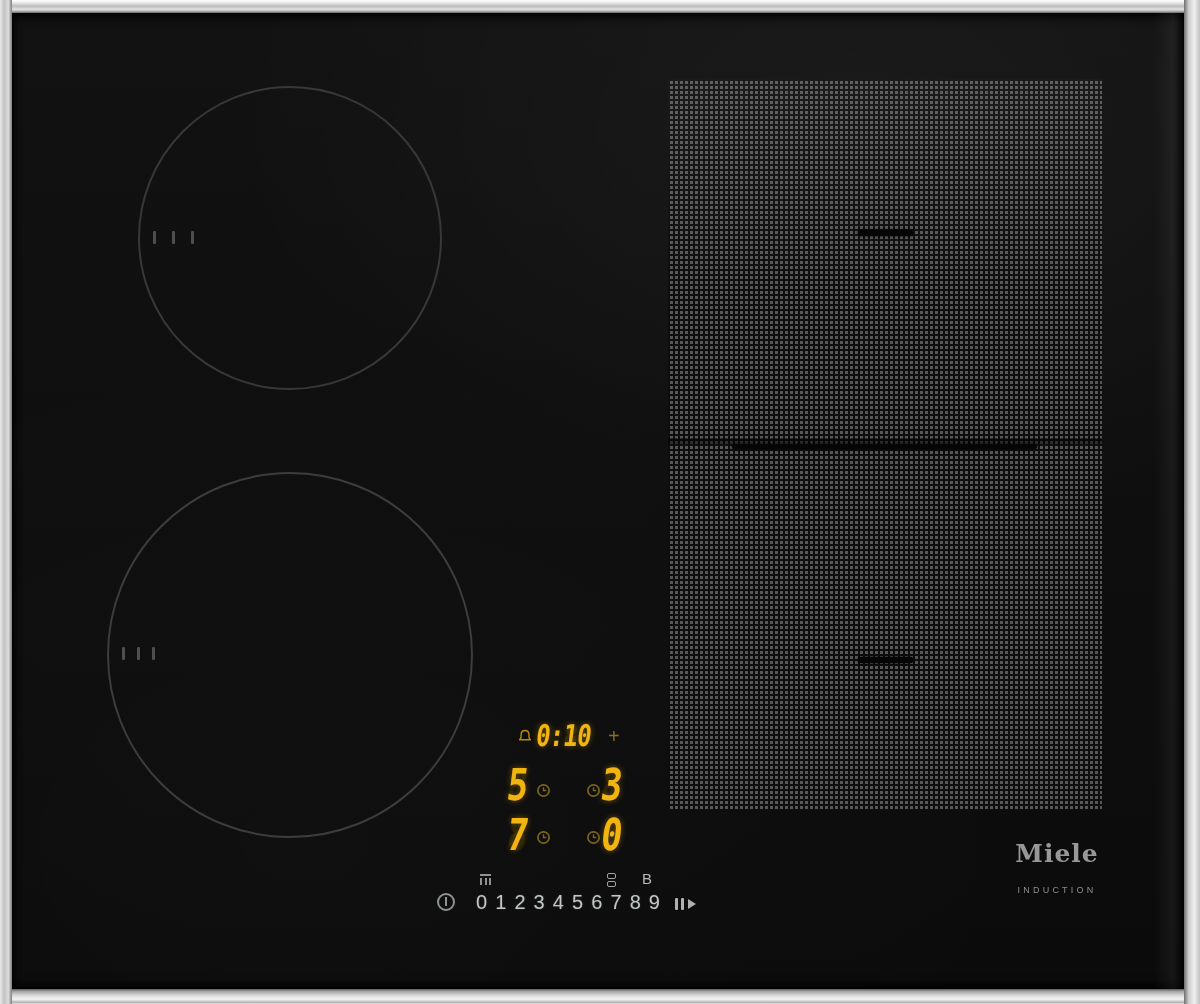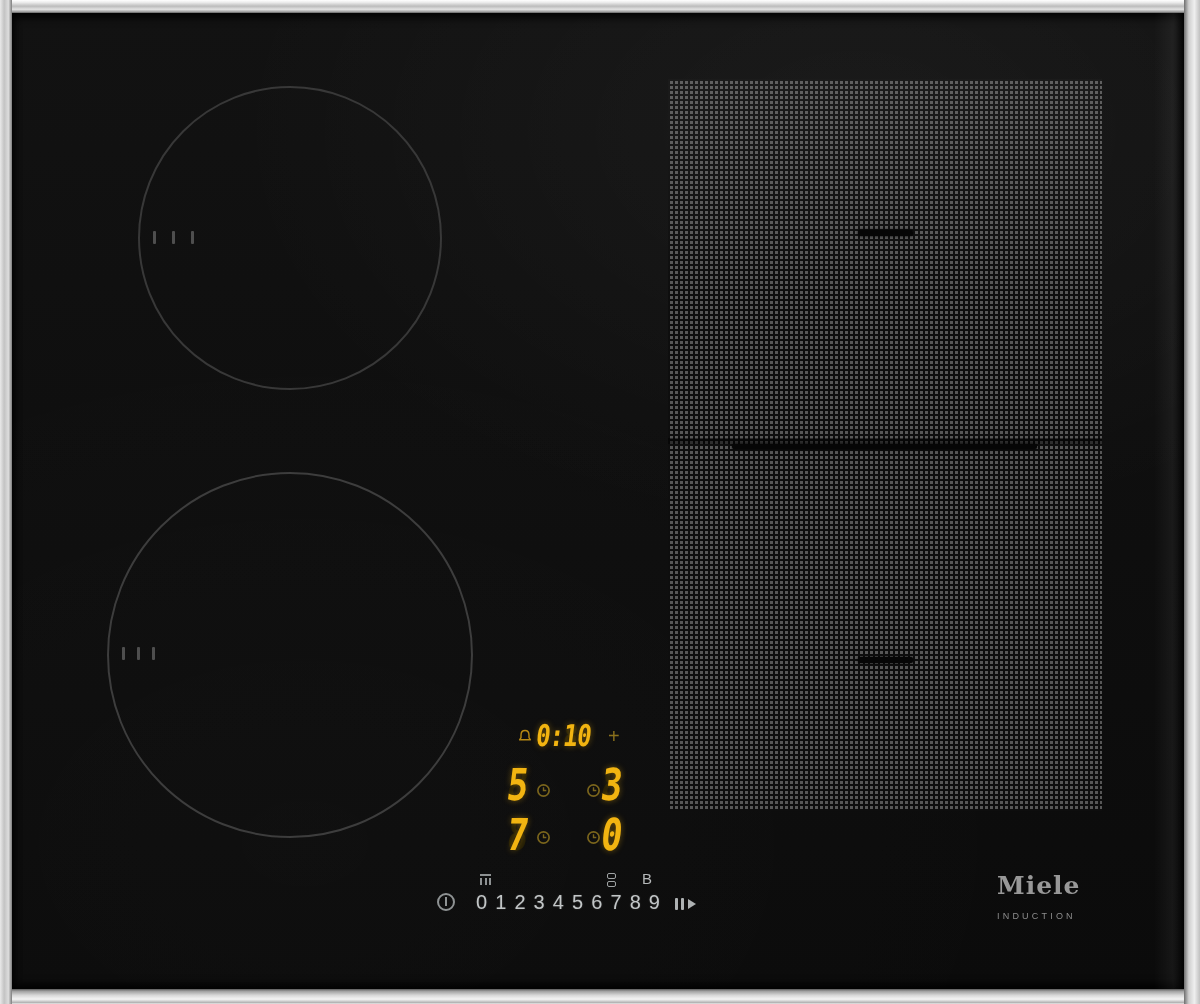--- a/index.html
+++ b/index.html
@@ -83,23 +83,23 @@
   .digit-row span{cursor:default;}
   .bridge{left:595px;top:860px;width:10px;height:14px;}
   .bridge div{box-sizing:border-box;width:9px;height:6px;border:1.5px solid #9fa3a4;border-radius:2px;}
   .bridge div + div{margin-top:1.5px;}
   .booster{left:630px;top:857px;font-size:15px;color:#b5b8b9;}
   .stopgo{left:663px;top:884px;display:flex;align-items:center;height:13px;}
   .stopgo .bar{width:3px;height:12px;background:#aeb2b3;border-radius:1px;}
   .stopgo .bar + .bar{margin-left:2.5px;}
   .stopgo .tri{width:0;height:0;margin-left:4px;border-top:5.5px solid transparent;border-bottom:5.5px solid transparent;border-left:8px solid #aeb2b3;}
   
-  .logo{position:absolute;left:985px;top:860px;width:120px;}
+  .logo{position:absolute;left:985px;top:828px;width:120px;text-align:center;}
   .logo .name{font-family:"DejaVu Serif","Liberation Serif",serif;font-weight:bold;font-size:25px;line-height:26px;color:#989898;letter-spacing:1px;}
-  .logo .tagline{font-size:9px;letter-spacing:3.2px;color:#8d8d8d;margin-top:12px;}
+  .logo .tagline{font-size:9px;letter-spacing:3.2px;color:#8d8d8d;margin-top:18px;}
 </style>
 </head>
 <body>
 
 <div class="stage">
 
   <div class="frame-strip frame-top"></div>
   <div class="frame-strip frame-bottom"></div>
   <div class="frame-strip frame-left"></div>
   <div class="frame-strip frame-right"></div>

